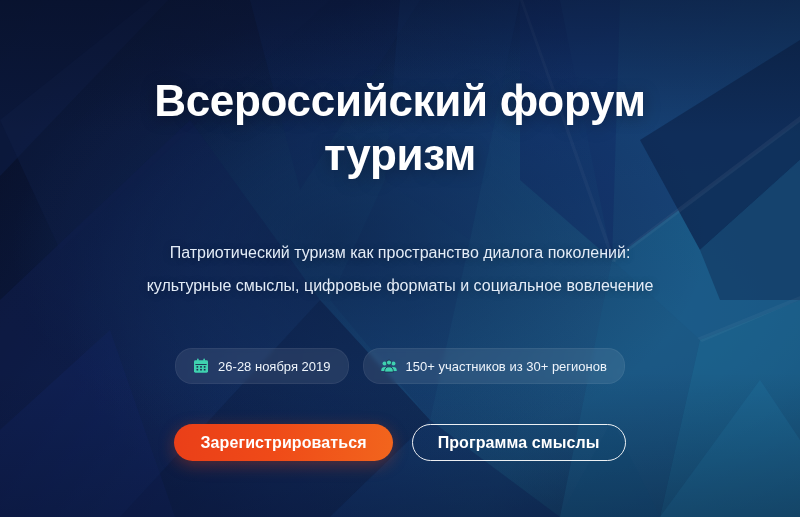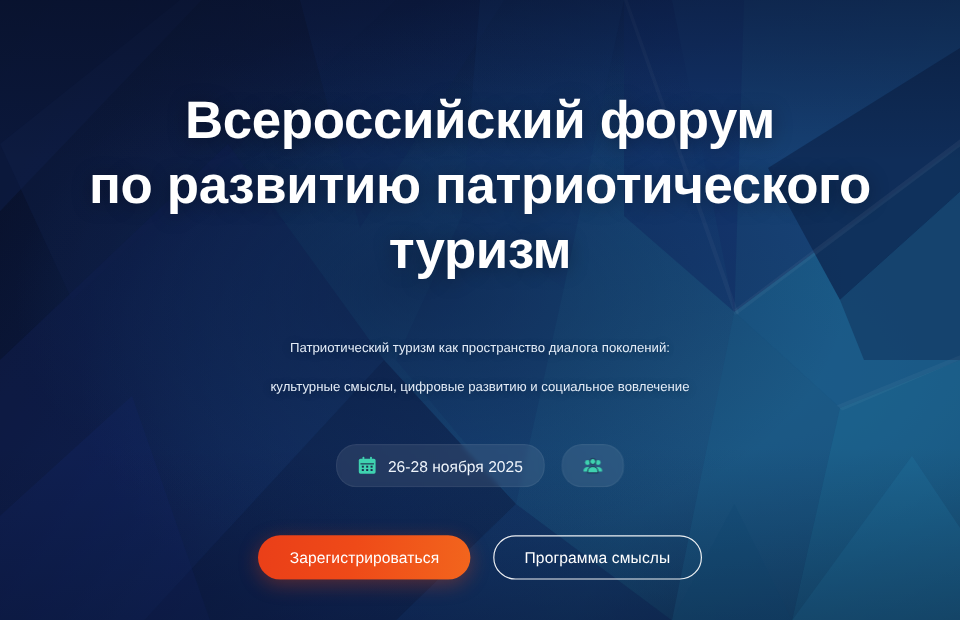--- a/index.html
+++ b/index.html
@@ -59,25 +59,25 @@
     font-weight: 700;
     font-size: 44px;
     line-height: 54px;
     letter-spacing: -0.3px;
     text-shadow: 0 2px 16px rgba(0,0,0,0.35);
   }
   .title .tline { display: block; white-space: nowrap; }
   .title-spacer { height: 58px; }
 
   .subtitle {
-    margin: 0;
+    margin: 16px;
     padding: 0 60px;
     text-align: center;
     color: #e3ecf7;
-    font-size: 11px;
+    font-size: 16px;
     line-height: 33px;
     font-weight: 400;
     text-shadow: 0 1px 8px rgba(0,0,0,0.3);
   }
   .subtitle .sline { display: block; white-space: nowrap; }
   .subtitle-spacer { height: 22px; }
 
   
   .pills {
     display: flex;
@@ -119,22 +119,22 @@
     align-items: center;
     gap: 19px;
     margin-top: 40px;
   }
   .btn {
     display: inline-flex;
     align-items: center;
     justify-content: center;
     height: 37px;
     border-radius: 19px;
-    font-size: 13px;
-    font-weight: 400;
+    font-size: 16px;
+    font-weight: 700;
     letter-spacing: 0.1px;
     white-space: nowrap;
     cursor: pointer;
     box-sizing: border-box;
     user-select: none;
   }
   .btn-primary {
     padding: 0 26px;
     color: #ffffff;
     border: none;
@@ -186,63 +186,63 @@
   </div>
 
   <div class="bg-vignette"></div>
 
   <div class="content">
 
     <div class="title-spacer"></div>
 
     <h1 class="title">
       <span class="tline">Всероссийский форум</span>
-      <span class="tline">по развитию патриотического</span>
       <span class="tline">туризм</span>
     </h1>
 
     <div class="subtitle-spacer"></div>
 
     <p class="subtitle">
       <span class="sline">Патриотический туризм как пространство диалога поколений:</span>
-      <span class="sline">культурные смыслы, цифровые развитию и социальное вовлечение</span>
+      <span class="sline">культурные смыслы, цифровые форматы и социальное вовлечение</span>
     </p>
 
     <div class="pills">
 
       <div class="pill">
         <span class="pico">
           <svg width="16" height="16" viewBox="0 0 16 16" xmlns="http://www.w3.org/2000/svg">
             <rect x="1" y="2.3" width="14" height="12.4" rx="1.4" fill="currentColor"></rect>
             <rect x="4.1" y="0.6" width="1.5" height="3" rx="0.7" fill="currentColor"></rect>
             <rect x="10.4" y="0.6" width="1.5" height="3" rx="0.7" fill="currentColor"></rect>
             <rect x="2.4" y="6.1" width="11.2" height="0.9" fill="#1b2b4d"></rect>
             <rect x="3.5" y="8.1" width="1.7" height="1.6" fill="#1b2b4d"></rect>
             <rect x="7.15" y="8.1" width="1.7" height="1.6" fill="#1b2b4d"></rect>
             <rect x="10.8" y="8.1" width="1.7" height="1.6" fill="#1b2b4d"></rect>
             <rect x="3.5" y="10.9" width="1.7" height="1.6" fill="#1b2b4d"></rect>
             <rect x="7.15" y="10.9" width="1.7" height="1.6" fill="#1b2b4d"></rect>
             <rect x="10.8" y="10.9" width="1.7" height="1.6" fill="#1b2b4d"></rect>
           </svg>
         </span>
-        <span>26-28 ноября 2025</span>
+        <span>26-28 ноября 2019</span>
       </div>
 
 
       <div class="pill">
         <span class="pico">
           <svg width="18" height="16" viewBox="0 0 18 16" xmlns="http://www.w3.org/2000/svg">
             <circle cx="4.0" cy="5.1" r="2.3" fill="currentColor"></circle>
             <circle cx="14.0" cy="5.1" r="2.3" fill="currentColor"></circle>
             <path d="M0.3 12.6c0-2.1 1.7-3.4 3.7-3.4s3.7 1.3 3.7 3.4v1.0H0.3z" fill="currentColor"></path>
             <path d="M10.3 12.6c0-2.1 1.7-3.4 3.7-3.4s3.7 1.3 3.7 3.4v1.0h-7.4z" fill="currentColor"></path>
             <circle cx="9.0" cy="4.1" r="2.85" fill="currentColor" stroke="#1b2b4d" stroke-width="0.9"></circle>
             <path d="M4.2 13.2c0-2.6 2.1-4.3 4.8-4.3s4.8 1.7 4.8 4.3v1.6H4.2z" fill="currentColor" stroke="#1b2b4d" stroke-width="0.9"></path>
           </svg>
         </span>
+        <span>150+ участников из 30+ регионов</span>
       </div>
 
     </div>
 
     <div class="actions">
       <button class="btn btn-primary">Зарегистрироваться</button>
       <button class="btn btn-ghost">Программа смыслы</button>
     </div>
 
   </div>

